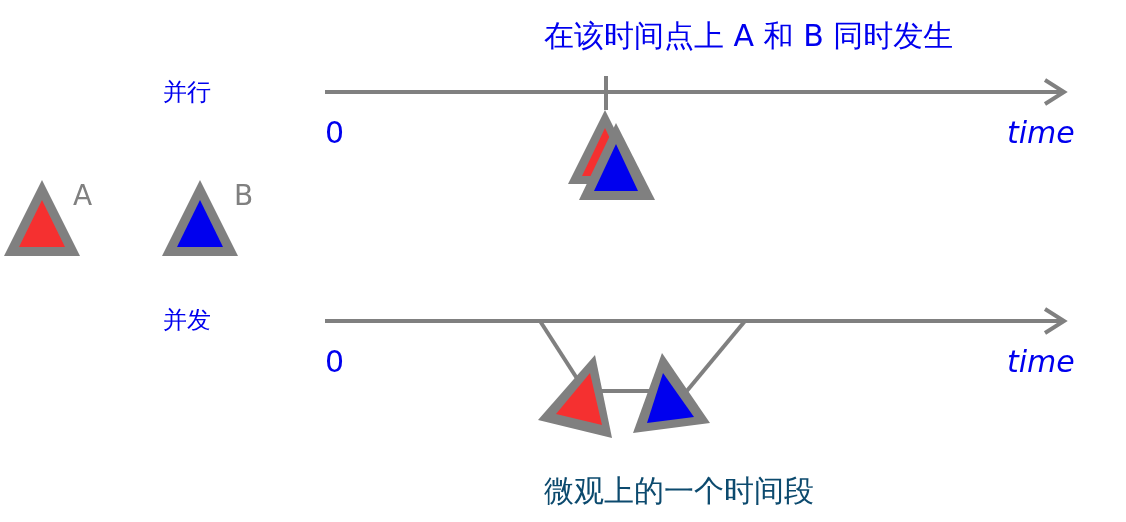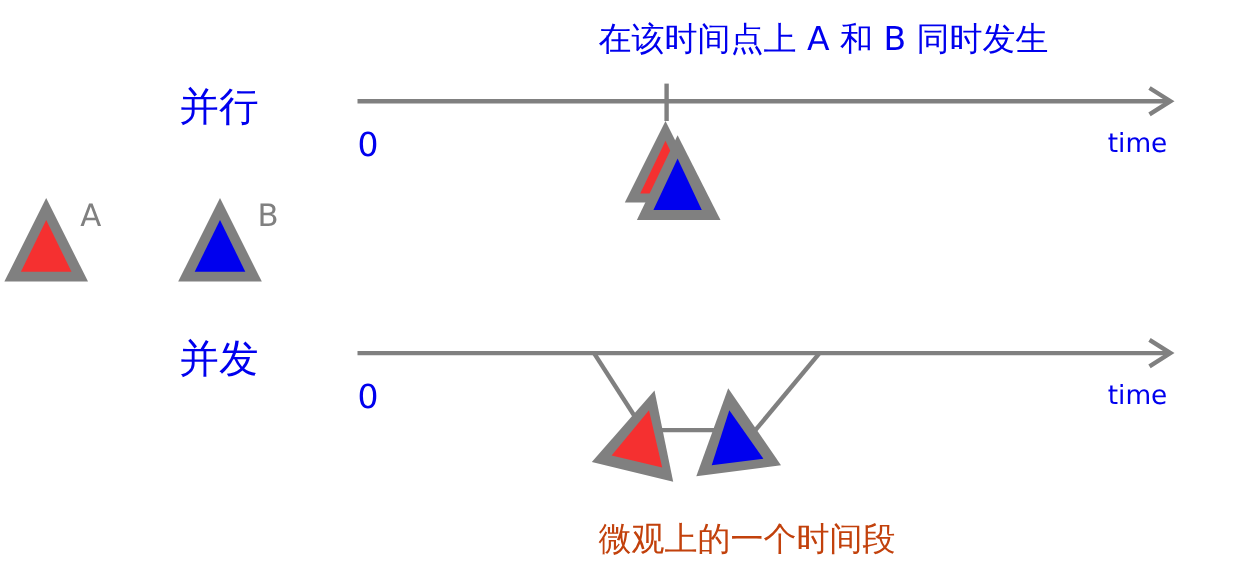--- a/index.html
+++ b/index.html
@@ -13,26 +13,26 @@
       position: relative;
       overflow: hidden;
       font-family: "DejaVu Sans", "Liberation Sans", sans-serif;
     }
     .txt {
       position: absolute;
       white-space: nowrap;
       line-height: 1;
     }
     .blue { color: #0000ee; }
-    .red { color: #c2410c; }
+    .red { color: #0c4a6e; }
     .gray { color: #808080; }
     .title-top { left: 544px; top: 21px; font-size: 30px; }
-    .row-label { font-size: 36px; }
+    .row-label { font-size: 24px; }
     .zero { font-size: 30px; }
-    .time { font-size: 24px; }
+    .time { font-size: 30px; font-style: italic; }
     .legend-letter { font-size: 28px; }
     .bottom-caption { left: 544px; top: 476px; font-size: 30px; }
     svg#diagram {
       position: absolute;
       left: 0;
       top: 0;
     }
   </style>
 </head>
 <body>

